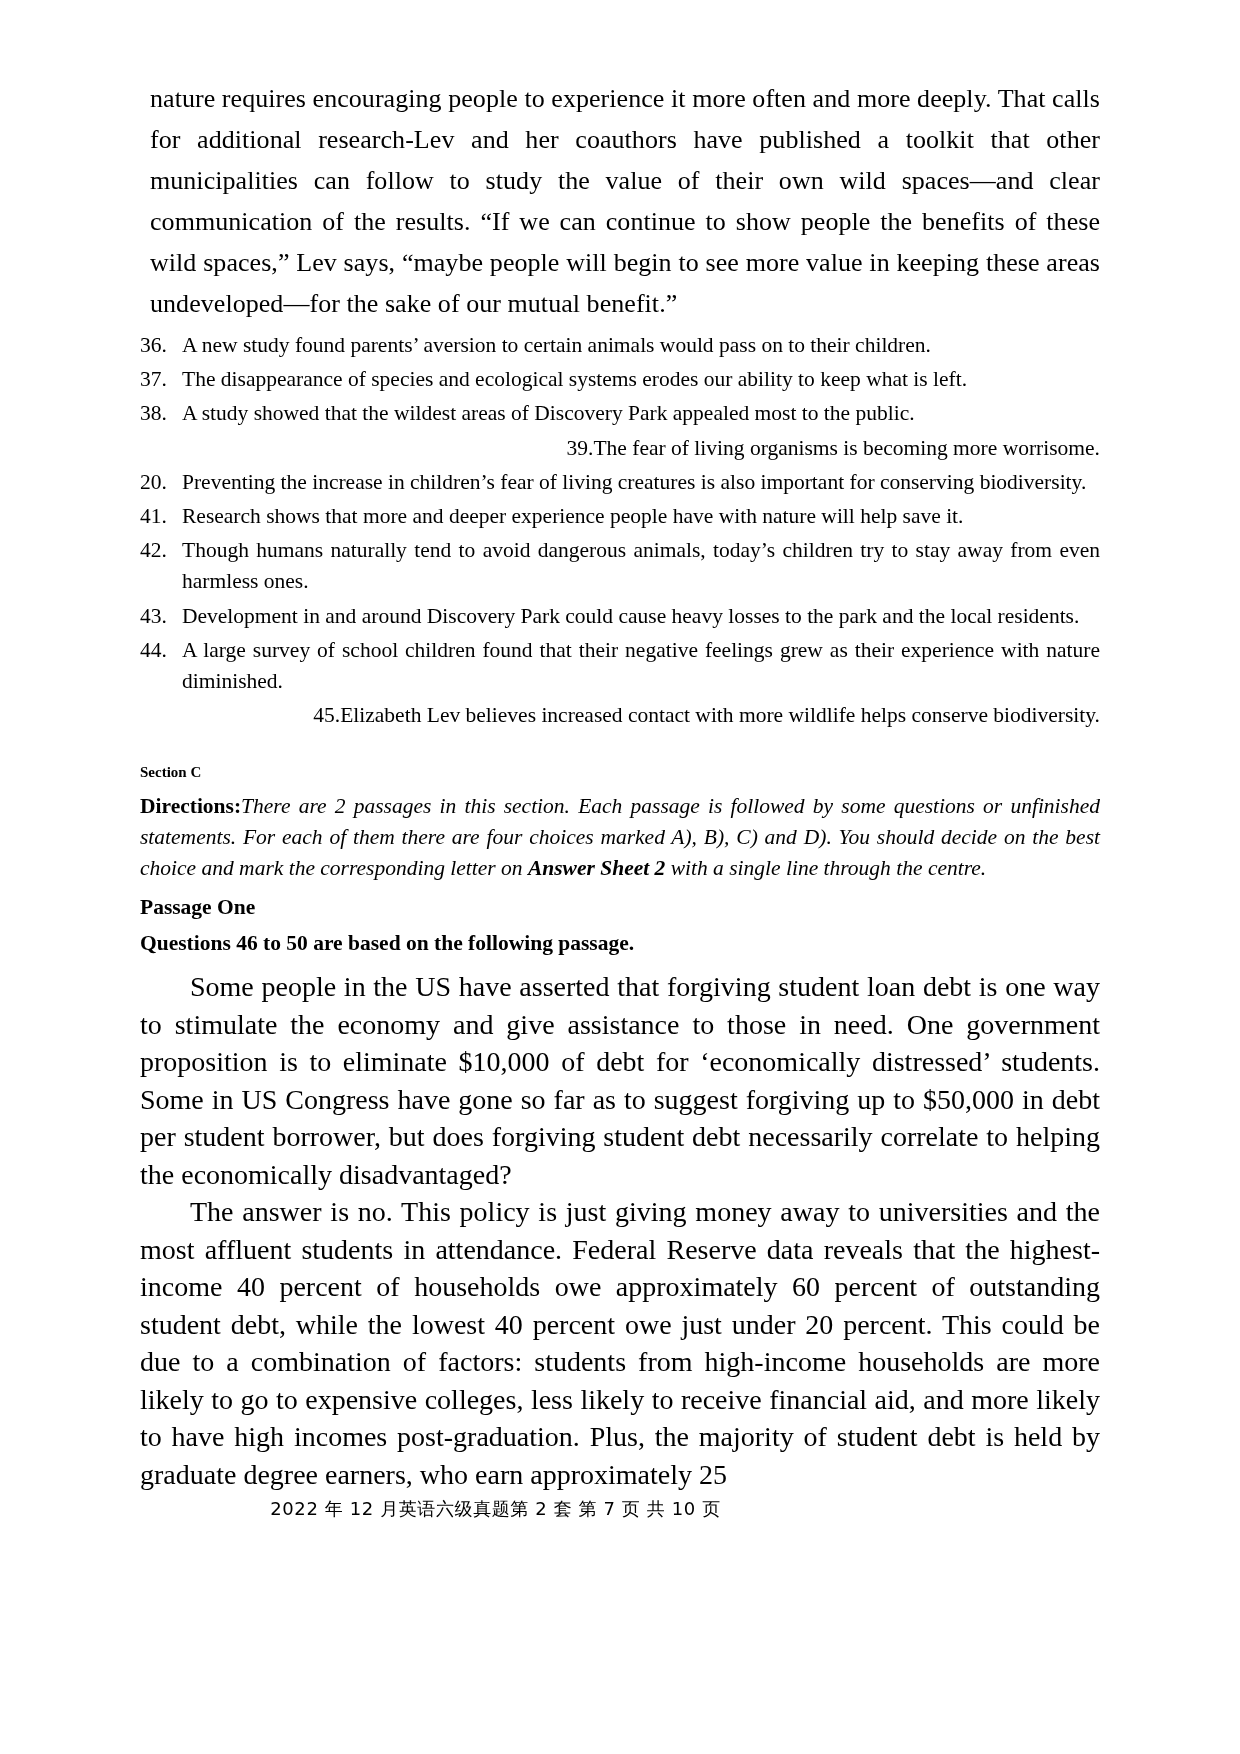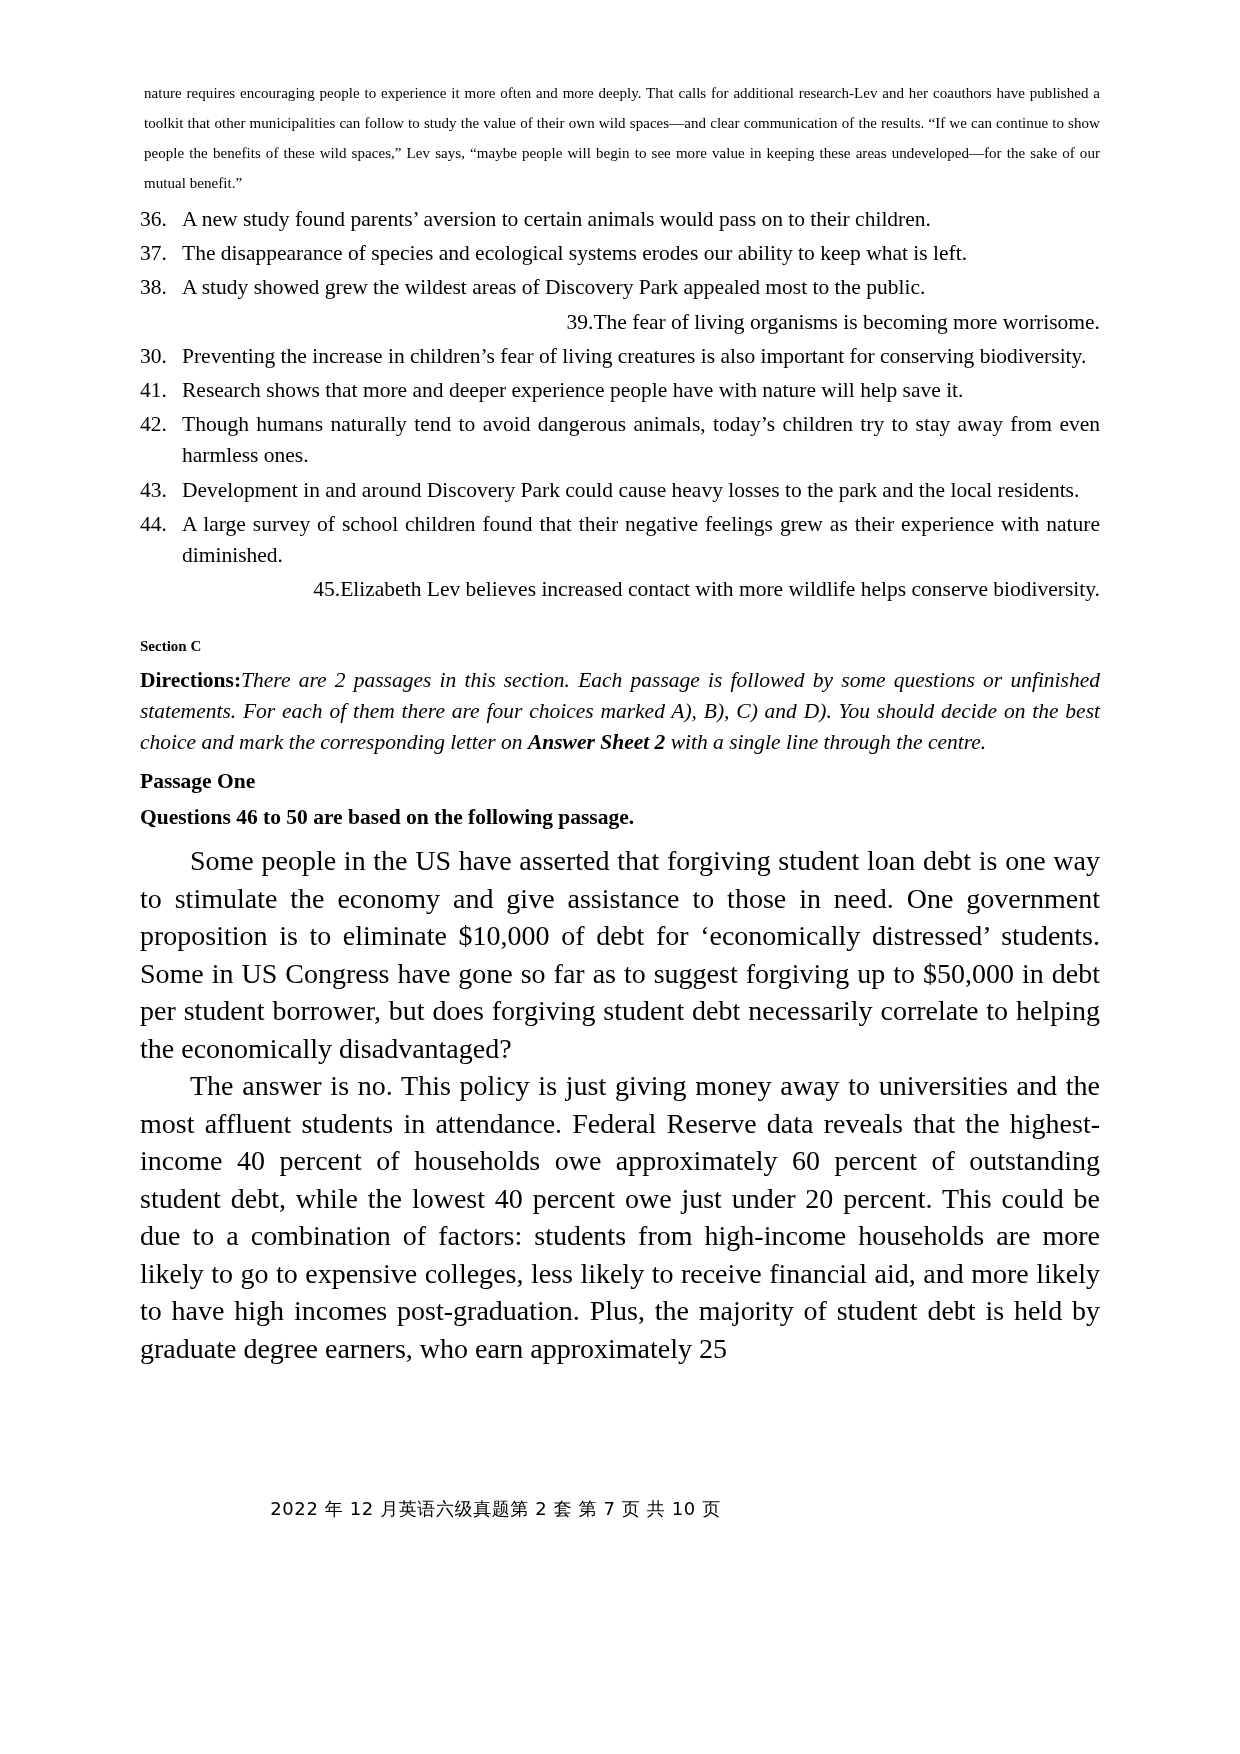--- a/index.html
+++ b/index.html
@@ -19,25 +19,25 @@
     position: absolute;
     left: 0;
     top: 0;
     width: 1240px;
     height: 1754px;
     box-sizing: border-box;
     padding: 78px 140px 0 140px;
   }
   
   .intro-para {
-    font-size: 15px;
-    line-height: 30px;
+    font-size: 26px;
+    line-height: 41px;
     text-align: justify;
     text-justify: inter-word;
-    margin: 0 0 6px 4px;
+    margin: 0 0 6px 10px;
     letter-spacing: 0.05px;
   }
   .item-list {
     margin: 6px 0 0 0;
     padding: 0;
     list-style: none;
   }
   .item {
     font-size: 21.5px;
     line-height: 31.2px;
@@ -121,23 +121,23 @@
 </head>
 <body>
 
 <div class="page">
 
   <p class="intro-para">nature requires encouraging people to experience it more often and more deeply. That calls for additional research-Lev and her coauthors have published a toolkit that other municipalities can follow to study the value of their own wild spaces—and clear communication of the results. “If we can continue to show people the benefits of these wild spaces,” Lev says, “maybe people will begin to see more value in keeping these areas undeveloped—for the sake of our mutual benefit.”</p>
 
   <ul class="item-list">
     <li class="item justified"><span class="num">36.</span><span>A new study found parents’ aversion to certain animals would pass on to their children.</span></li>
     <li class="item justified"><span class="num">37.</span><span>The disappearance of species and ecological systems erodes our ability to keep what is left.</span></li>
-    <li class="item justified"><span class="num">38.</span><span>A study showed grew the wildest areas of Discovery Park appealed most to the public.</span></li>
+    <li class="item justified"><span class="num">38.</span><span>A study showed that the wildest areas of Discovery Park appealed most to the public.</span></li>
     <li class="item plain"><span class="num">39.</span><span>The fear of living organisms is becoming more worrisome.</span></li>
-    <li class="item justified"><span class="num">30.</span><span>Preventing the increase in children’s fear of living creatures is also important for conserving biodiversity.</span></li>
+    <li class="item justified"><span class="num">20.</span><span>Preventing the increase in children’s fear of living creatures is also important for conserving biodiversity.</span></li>
     <li class="item justified"><span class="num">41.</span><span>Research shows that more and deeper experience people have with nature will help save it.</span></li>
     <li class="item justified"><span class="num">42.</span><span>Though humans naturally tend to avoid dangerous animals, today’s children try to stay away from even harmless ones.</span></li>
     <li class="item justified"><span class="num">43.</span><span>Development in and around Discovery Park could cause heavy losses to the park and the local residents.</span></li>
     <li class="item justified"><span class="num">44.</span><span>A large survey of school children found that their negative feelings grew as their experience with nature diminished.</span></li>
     <li class="item plain"><span class="num">45.</span><span>Elizabeth Lev believes increased contact with more wildlife helps conserve biodiversity.</span></li>
   </ul>
 
   <div class="section-head">Section C</div>
 
   <p class="directions"><span class="lead">Directions:</span><span class="it">There are 2 passages in this section. Each passage is followed by some questions or unfinished statements. For each of them there are four choices marked A), B), C) and D). You should decide on the best choice and mark the corresponding letter on </span><span class="it-bold">Answer Sheet 2</span><span class="it"> with a single line through the centre.</span></p>

